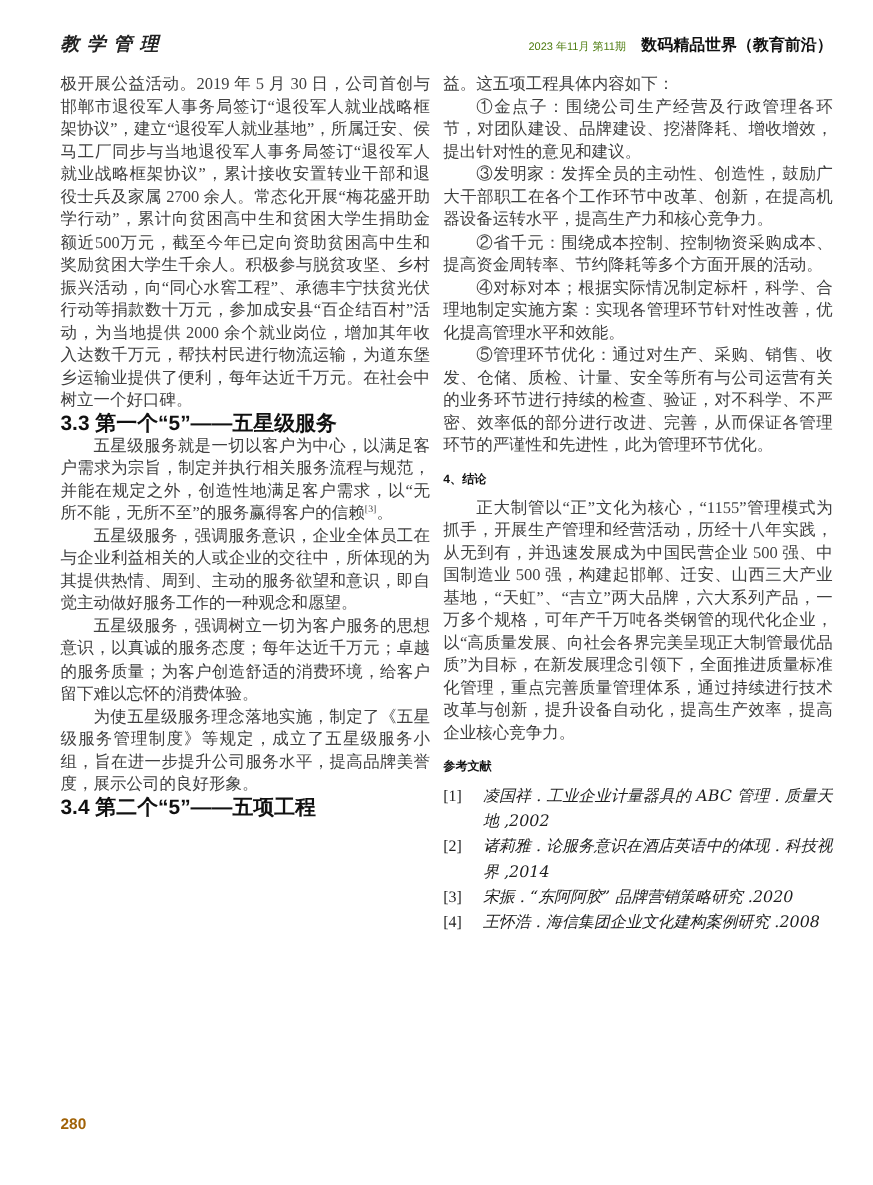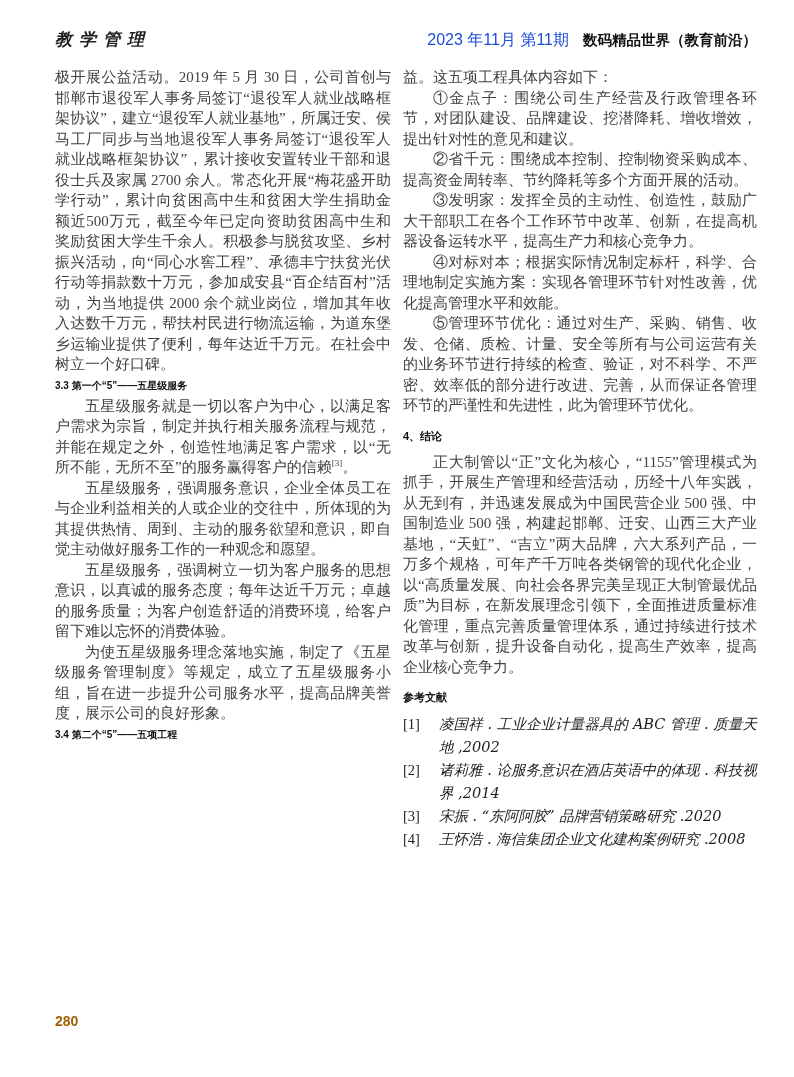--- a/index.html
+++ b/index.html
@@ -35,22 +35,22 @@
     letter-spacing: 7px;
     color: #222;
   }
   .header-right {
     display: flex;
     align-items: baseline;
     gap: 14px;
     font-family: "Liberation Sans", "DejaVu Sans", sans-serif;
   }
   .issue-info {
-    font-size: 16px;
-    color: #1d4ed8;
+    font-size: 10px;
+    color: #4d7c0f;
   }
   .journal-title {
     font-size: 14.5px;
     font-weight: 700;
     color: #111;
   }
   
   .col {
     position: absolute;
     top: 67px;
@@ -72,21 +72,21 @@
   sup.cite {
     font-size: 9px;
     line-height: 0;
     vertical-align: super;
   }
 
   .sub-heading {
     margin: 0;
     font-family: "Liberation Sans", "DejaVu Sans", sans-serif;
     font-weight: 700;
-    font-size: 10px;
+    font-size: 19px;
     line-height: 21px;
     color: #111;
   }
   .sec-heading {
     margin: 9px 0 5px 0;
     font-family: "Liberation Sans", "DejaVu Sans", sans-serif;
     font-weight: 700;
     font-size: 11px;
     line-height: 22px;
     color: #111;
@@ -141,22 +141,22 @@
       <p class="para"><span>五星级服务就是一切以客户为中心，以满足客户需求为宗旨，制定并执行相关服务流程与规范，并能在规定之外，创造性地满足客户需求，以“无所不能，无所不至”的服务赢得客户的信赖</span><sup class="cite">[3]</sup><span>。</span></p>
       <p class="para"><span>五星级服务，强调服务意识，企业全体员工在与企业利益相关的人或企业的交往中，所体现的为其提供热情、周到、主动的服务欲望和意识，即自觉主动做好服务工作的一种观念和愿望。</span></p>
       <p class="para"><span>五星级服务，强调树立一切为客户服务的思想意识，以真诚的服务态度；每年达近千万元；卓越的服务质量；为客户创造舒适的消费环境，给客户留下难以忘怀的消费体验。</span></p>
       <p class="para"><span>为使五星级服务理念落地实施，制定了《五星级服务管理制度》等规定，成立了五星级服务小组，旨在进一步提升公司服务水平，提高品牌美誉度，展示公司的良好形象。</span></p>
       <h3 class="sub-heading">3.4 第二个“5”——五项工程</h3>
     </main>
 
   <main class="col col-right" id="col-right">
       <p class="para no-indent"><span>益。这五项工程具体内容如下：</span></p>
       <p class="para"><span>①金点子：围绕公司生产经营及行政管理各环节，对团队建设、品牌建设、挖潜降耗、增收增效，提出针对性的意见和建议。</span></p>
+      <p class="para"><span>③发明家：发挥全员的主动性、创造性，鼓励广大干部职工在各个工作环节中改革、创新，在提高机器设备运转水平，提高生产力和核心竞争力。</span></p>
       <p class="para"><span>②省千元：围绕成本控制、控制物资采购成本、提高资金周转率、节约降耗等多个方面开展的活动。</span></p>
-      <p class="para"><span>③发明家：发挥全员的主动性、创造性，鼓励广大干部职工在各个工作环节中改革、创新，在提高机器设备运转水平，提高生产力和核心竞争力。</span></p>
       <p class="para"><span>④对标对本；根据实际情况制定标杆，科学、合理地制定实施方案：实现各管理环节针对性改善，优化提高管理水平和效能。</span></p>
       <p class="para"><span>⑤管理环节优化：通过对生产、采购、销售、收发、仓储、质检、计量、安全等所有与公司运营有关的业务环节进行持续的检查、验证，对不科学、不严密、效率低的部分进行改进、完善，从而保证各管理环节的严谨性和先进性，此为管理环节优化。</span></p>
       <h2 class="sec-heading">4、结论</h2>
       <p class="para"><span>正大制管以“正”文化为核心，“1155”管理模式为抓手，开展生产管理和经营活动，历经十八年实践，从无到有，并迅速发展成为中国民营企业 500 强、中国制造业 500 强，构建起邯郸、迁安、山西三大产业基地，“天虹”、“吉立”两大品牌，六大系列产品，一万多个规格，可年产千万吨各类钢管的现代化企业，以“高质量发展、向社会各界完美呈现正大制管最优品质”为目标，在新发展理念引领下，全面推进质量标准化管理，重点完善质量管理体系，通过持续进行技术改革与创新，提升设备自动化，提高生产效率，提高企业核心竞争力。</span></p>
       <h2 class="sec-heading">参考文献</h2>
       <div class="ref-item">
         <span class="ref-label">[1]</span>
         <span class="ref-text">凌国祥 . 工业企业计量器具的 ABC 管理 . 质量天地 ,2002</span>
       </div>
       <div class="ref-item">

